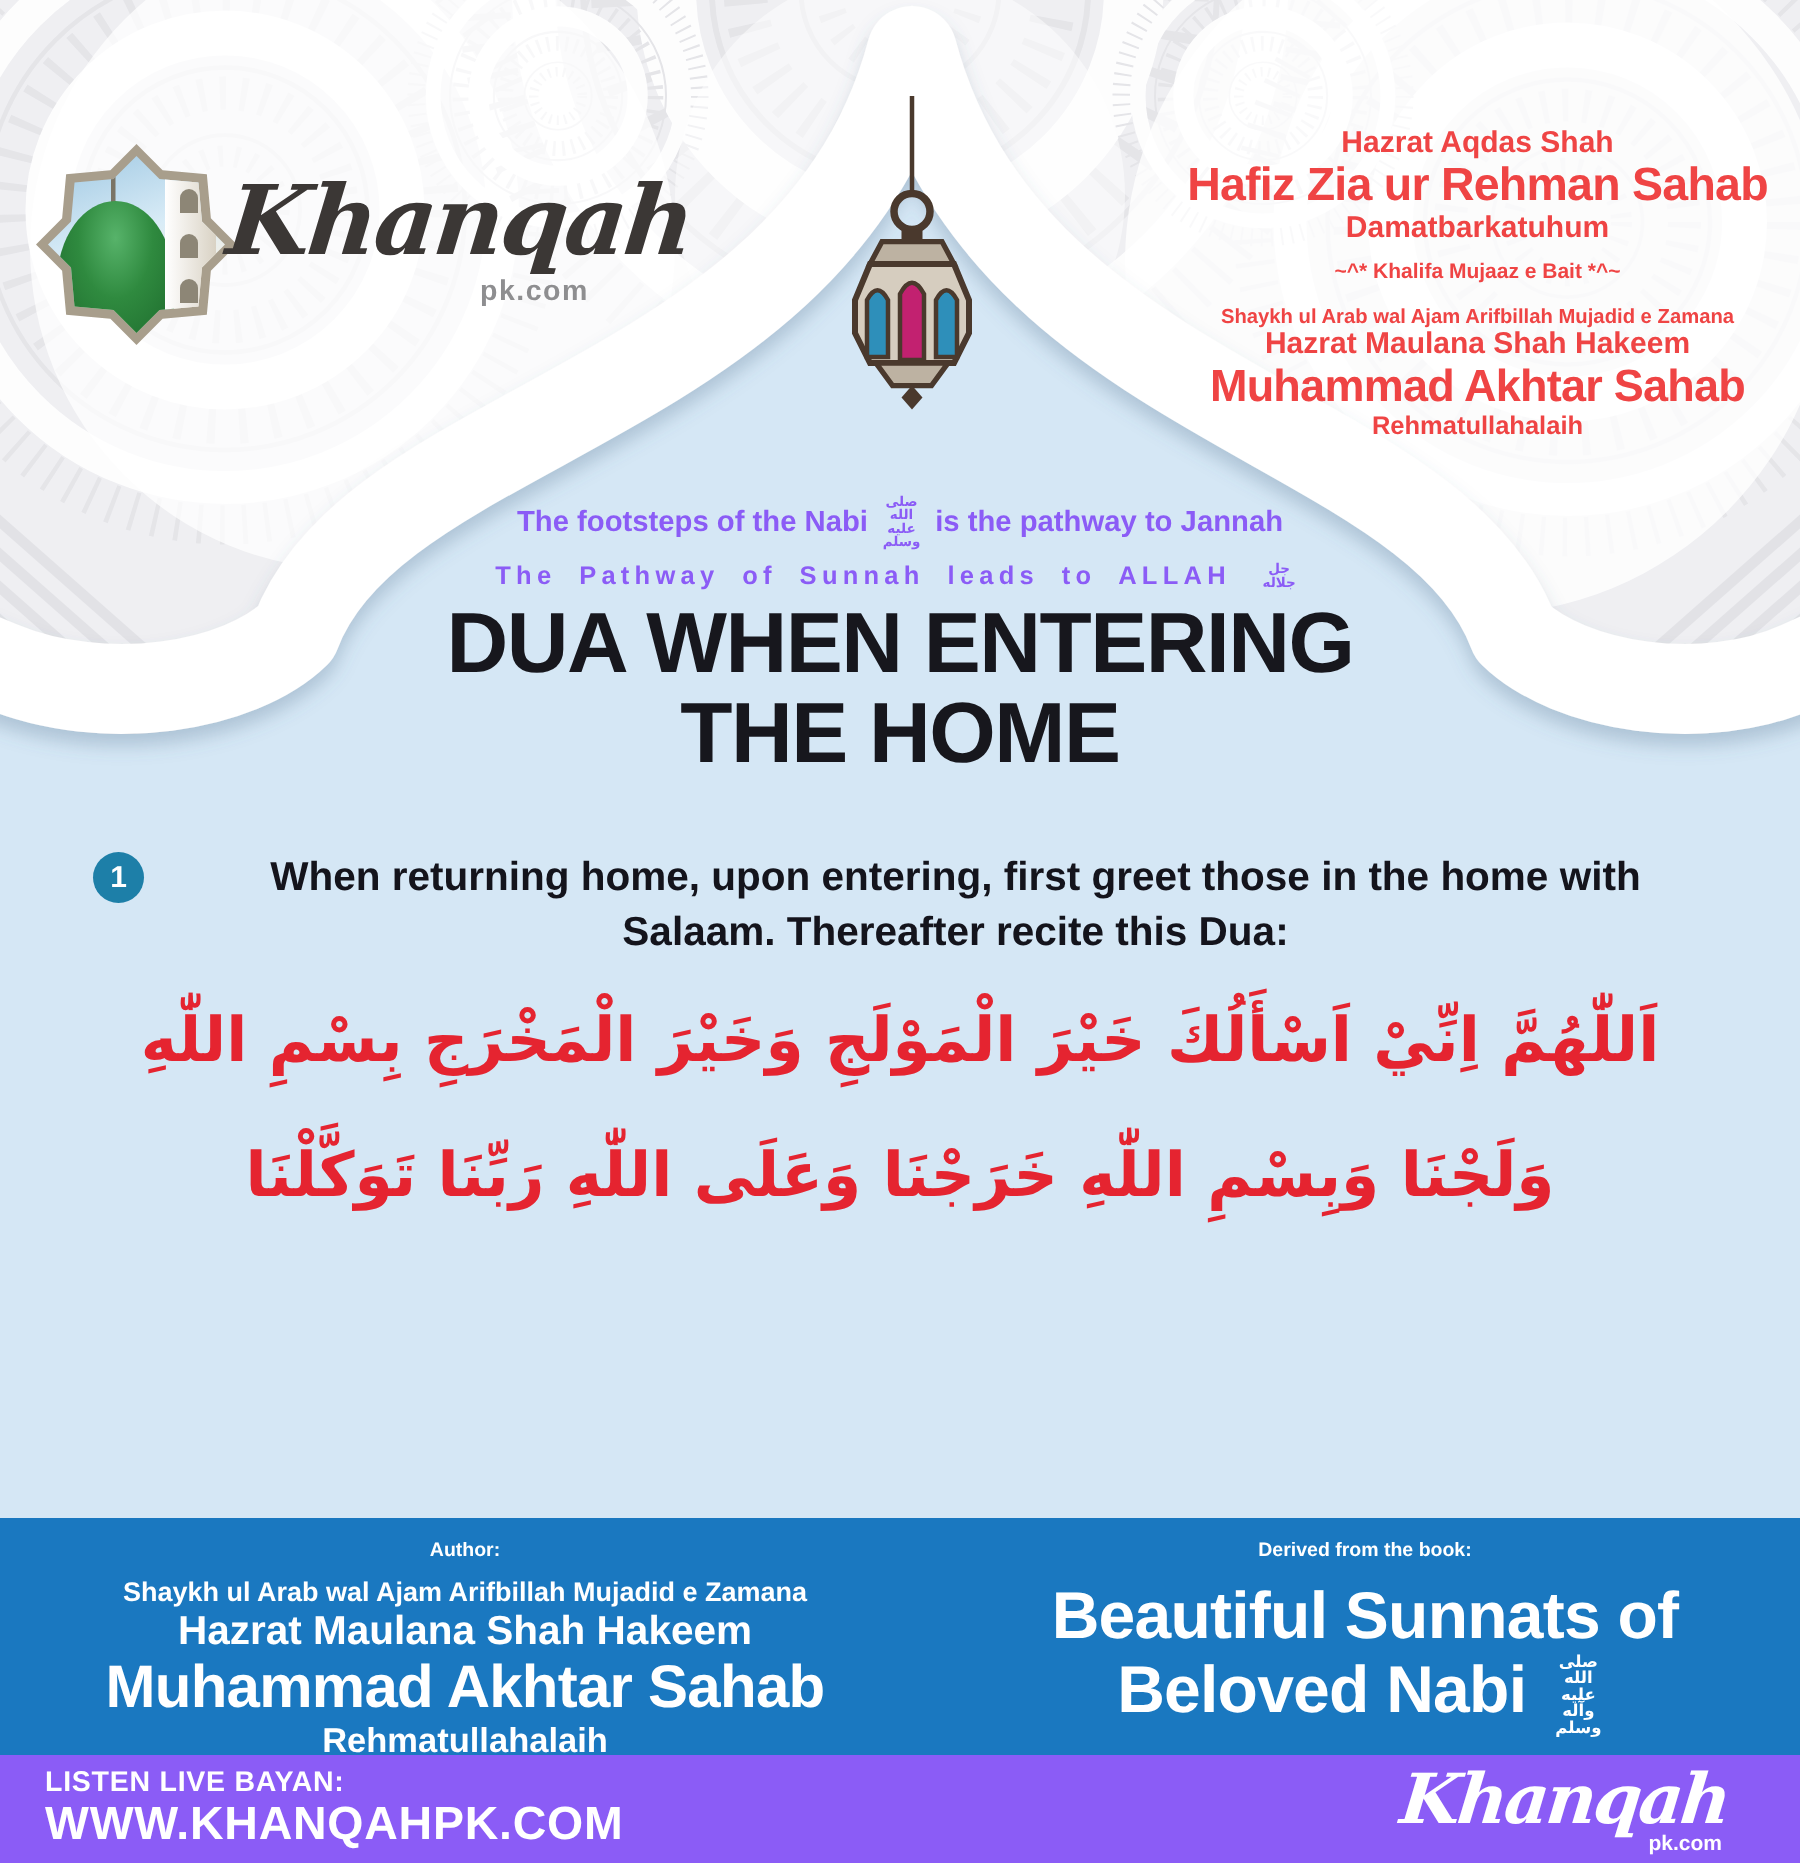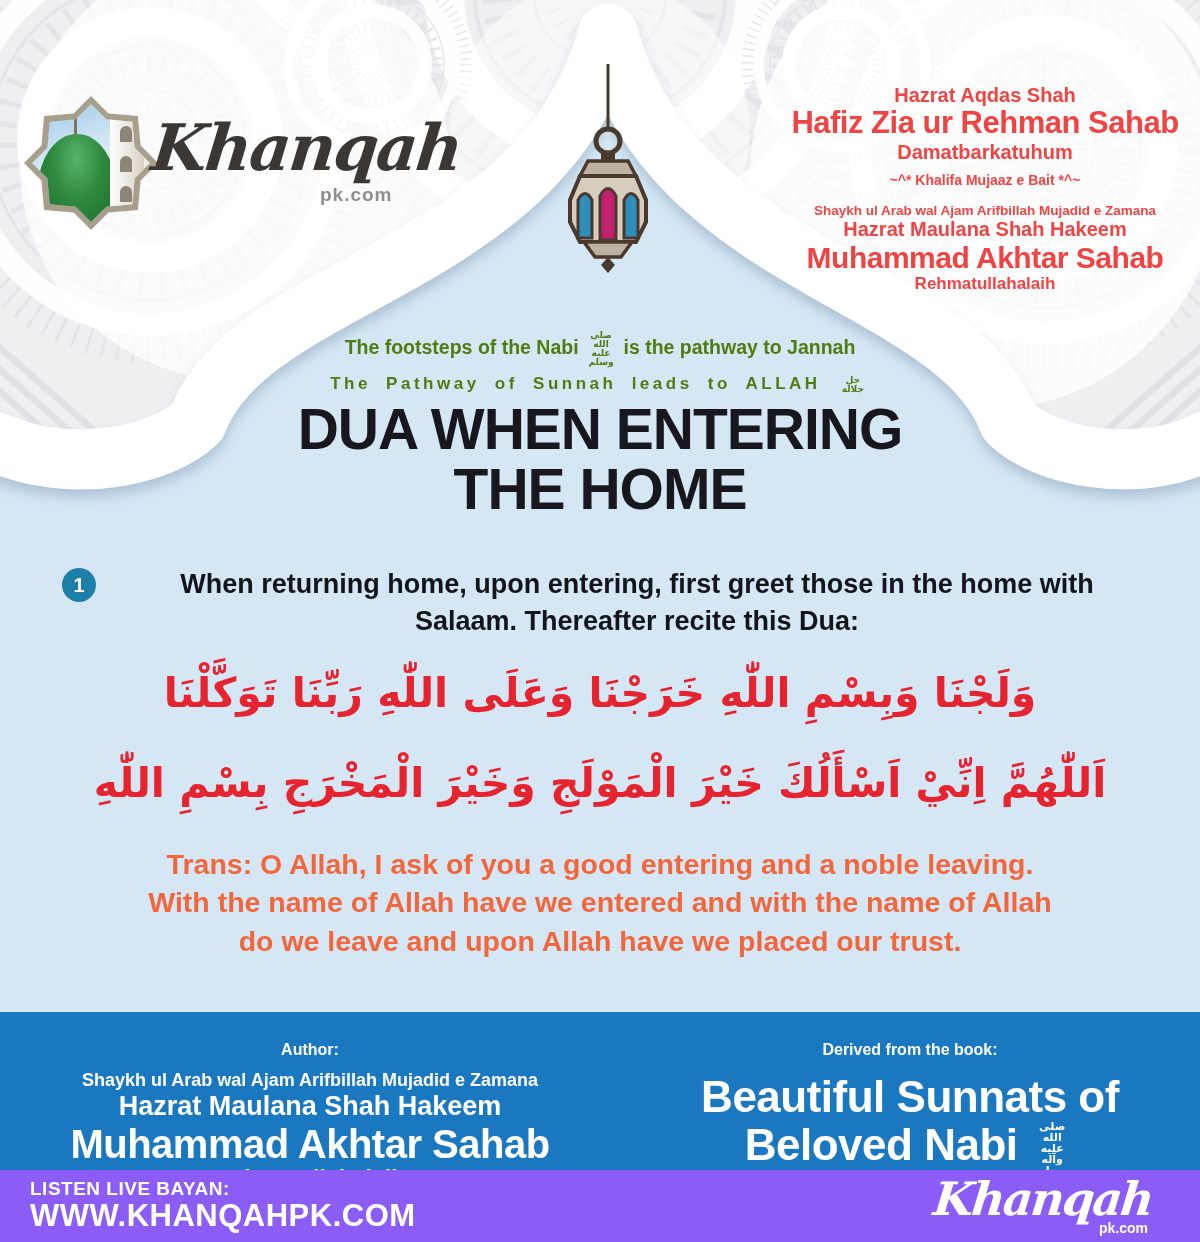--- a/index.html
+++ b/index.html
@@ -36,21 +36,21 @@
   .sc-l4{font-size:14px;font-weight:800;margin-top:9px;}
   .sc-l5{font-size:13.5px;font-weight:800;margin-top:15px;}
   .sc-l6{font-size:20px;font-weight:800;}
   .sc-l7{font-size:30px;font-weight:800;letter-spacing:-0.5px;}
   .sc-l8{font-size:17px;font-weight:800;}
 
   
   #lantern{position:absolute;left:558px;top:60px;z-index:3;}
 
   
-  .tagline{left:0;top:331px;width:100%;color:#4d7c0f;z-index:3;}
+  .tagline{left:0;top:331px;width:100%;color:#8b5cf6;z-index:3;}
   .tag1{font-size:19.5px;font-weight:800;}
   .tag2{font-size:17px;font-weight:800;letter-spacing:3.5px;word-spacing:7px;margin-top:7px;}
   .salawat{display:inline-block;font-family:"DejaVu Sans",sans-serif;font-size:9px;font-weight:700;
     width:34px;line-height:1;vertical-align:middle;letter-spacing:0;word-spacing:0;text-align:center;direction:rtl;}
   .title{left:0;top:400px;width:100%;font-size:57px;font-weight:900;letter-spacing:-1px;
     line-height:1.05;color:#17171d;z-index:3;}
 
   
   .badge{left:62px;top:568px;width:34px;height:34px;border-radius:50%;background:#1d7fa8;color:#ffffff;
     font-size:20px;font-weight:800;display:flex;align-items:center;justify-content:center;z-index:3;}
@@ -60,21 +60,21 @@
   
   .arabic{left:0;top:648px;width:100%;direction:rtl;font-family:"DejaVu Sans",sans-serif;
     font-weight:700;font-size:41px;color:#e52430;line-height:90px;z-index:3;}
   .trans{left:60px;top:845px;width:1080px;font-size:28.5px;font-weight:700;color:#f2663c;
     line-height:1.35;z-index:3;}
 
   
   .author-bar{left:0;top:1012px;width:1200px;height:158px;background:#1a78c0;z-index:3;color:#ffffff;}
   .author-col{position:absolute;top:0;width:620px;text-align:center;}
   .book-col{position:absolute;top:0;left:620px;width:580px;text-align:center;}
-  .ab-label{font-size:16px;font-weight:700;margin-top:29px;}
+  .ab-label{font-size:13px;font-weight:700;margin-top:13px;}
   .ab-l1{font-size:18px;font-weight:800;margin-top:11px;}
   .ab-l2{font-size:27px;font-weight:800;line-height:1.15;}
   .ab-l3{font-size:40px;font-weight:800;line-height:1.12;letter-spacing:-0.5px;}
   .ab-l4{font-size:23px;font-weight:800;line-height:1.05;}
   .bk-l1{font-size:44px;font-weight:800;margin-top:14px;line-height:1.1;letter-spacing:-0.5px;}
   .bk-l2{font-size:44px;font-weight:800;line-height:1.1;letter-spacing:-0.5px;}
   .salawat-big{width:46px;font-size:11px;color:#ffffff;}
 
   
   .footer-bar{left:0;top:1170px;width:1200px;height:72px;background:#8b5cf6;z-index:3;color:#ffffff;}
@@ -200,29 +200,24 @@
 
   <div class="abs badge">
     <span>1</span>
   </div>
   <div class="abs point-text center">
     <div>When returning home, upon entering, first greet those in the home with</div>
     <div>Salaam. Thereafter recite this Dua:</div>
   </div>
 
   <div class="abs arabic center">
+    <div>اَللّٰهُمَّ اِنِّيْ اَسْأَلُكَ خَيْرَ الْمَوْلَجِ وَخَيْرَ الْمَخْرَجِ بِسْمِ اللّٰهِ</div>
     <div>وَلَجْنَا وَبِسْمِ اللّٰهِ خَرَجْنَا وَعَلَى اللّٰهِ رَبِّنَا تَوَكَّلْنَا</div>
-    <div>اَللّٰهُمَّ اِنِّيْ اَسْأَلُكَ خَيْرَ الْمَوْلَجِ وَخَيْرَ الْمَخْرَجِ بِسْمِ اللّٰهِ</div>
-  </div>
-
-  <div class="abs trans center">
-    <div>Trans: O Allah, I ask of you a good entering and a noble leaving.</div>
-    <div>With the name of Allah have we entered and with the name of Allah</div>
-    <div>do we leave and upon Allah have we placed our trust.</div>
-  </div>
+  </div>
+
 
   <div class="abs author-bar">
     <div class="author-col">
       <div class="ab-label">Author:</div>
       <div class="ab-l1">Shaykh ul Arab wal Ajam Arifbillah Mujadid e Zamana</div>
       <div class="ab-l2">Hazrat Maulana Shah Hakeem</div>
       <div class="ab-l3">Muhammad Akhtar Sahab</div>
       <div class="ab-l4">Rehmatullahalaih</div>
     </div>
     <div class="book-col">

